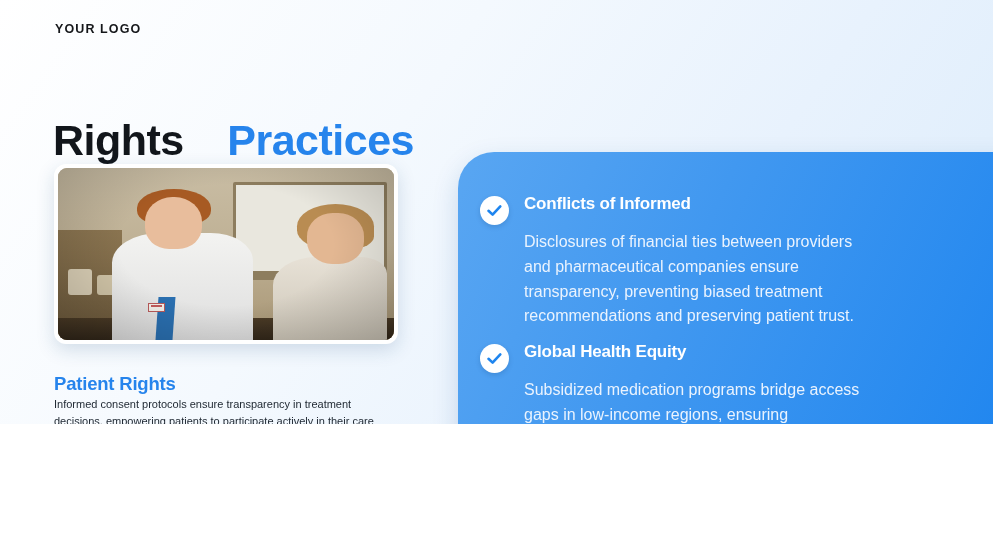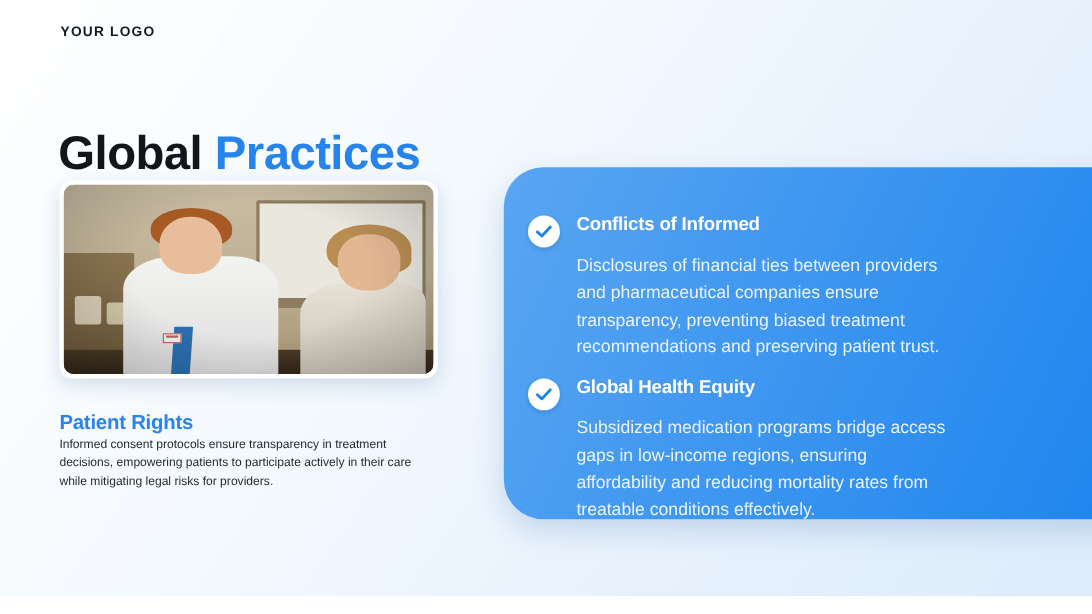--- a/index.html
+++ b/index.html
@@ -9,21 +9,21 @@
   body {
     width: 993px;
     height: 558px;
     overflow: hidden;
     font-family: "Liberation Sans", sans-serif;
     background: #ffffff;
   }
   .slide {
     position: relative;
     width: 993px;
-    height: 542px;
+    height: 424px;
     background: linear-gradient(125deg, #ffffff 0%, #f4f9fe 38%, #e8f2fd 68%, #dcecfb 100%);
     overflow: hidden;
   }
 
   
   .logo {
     position: absolute;
     left: 55px;
     top: 22px;
     font-size: 12.5px;
@@ -39,20 +39,21 @@
     top: 88px;
     font-size: 43px;
     font-weight: 700;
     letter-spacing: -0.5px;
     line-height: 1.1;
     color: #12161b;
     white-space: nowrap;
   }
   .title .accent {
     color: #2684ec;
+    margin-left: 32px;
   }
 
   
   .photo-frame {
     position: absolute;
     left: 54px;
     top: 164px;
     width: 344px;
     height: 180px;
     border-radius: 12px;
@@ -233,21 +234,21 @@
   }
 </style>
 </head>
 <body>
 
 <div class="slide">
 
   <div class="logo">YOUR LOGO</div>
 
   <h1 class="title">
-    <span>Global</span>
+    <span>Rights</span>
     <span class="accent">Practices</span>
   </h1>
 
   <div class="photo-frame">
     <div class="photo">
       <div class="ph-wall"></div>
       <div class="ph-board"></div>
       <div class="ph-cabinet"></div>
       <div class="ph-jar1"></div>
       <div class="ph-jar2"></div>

